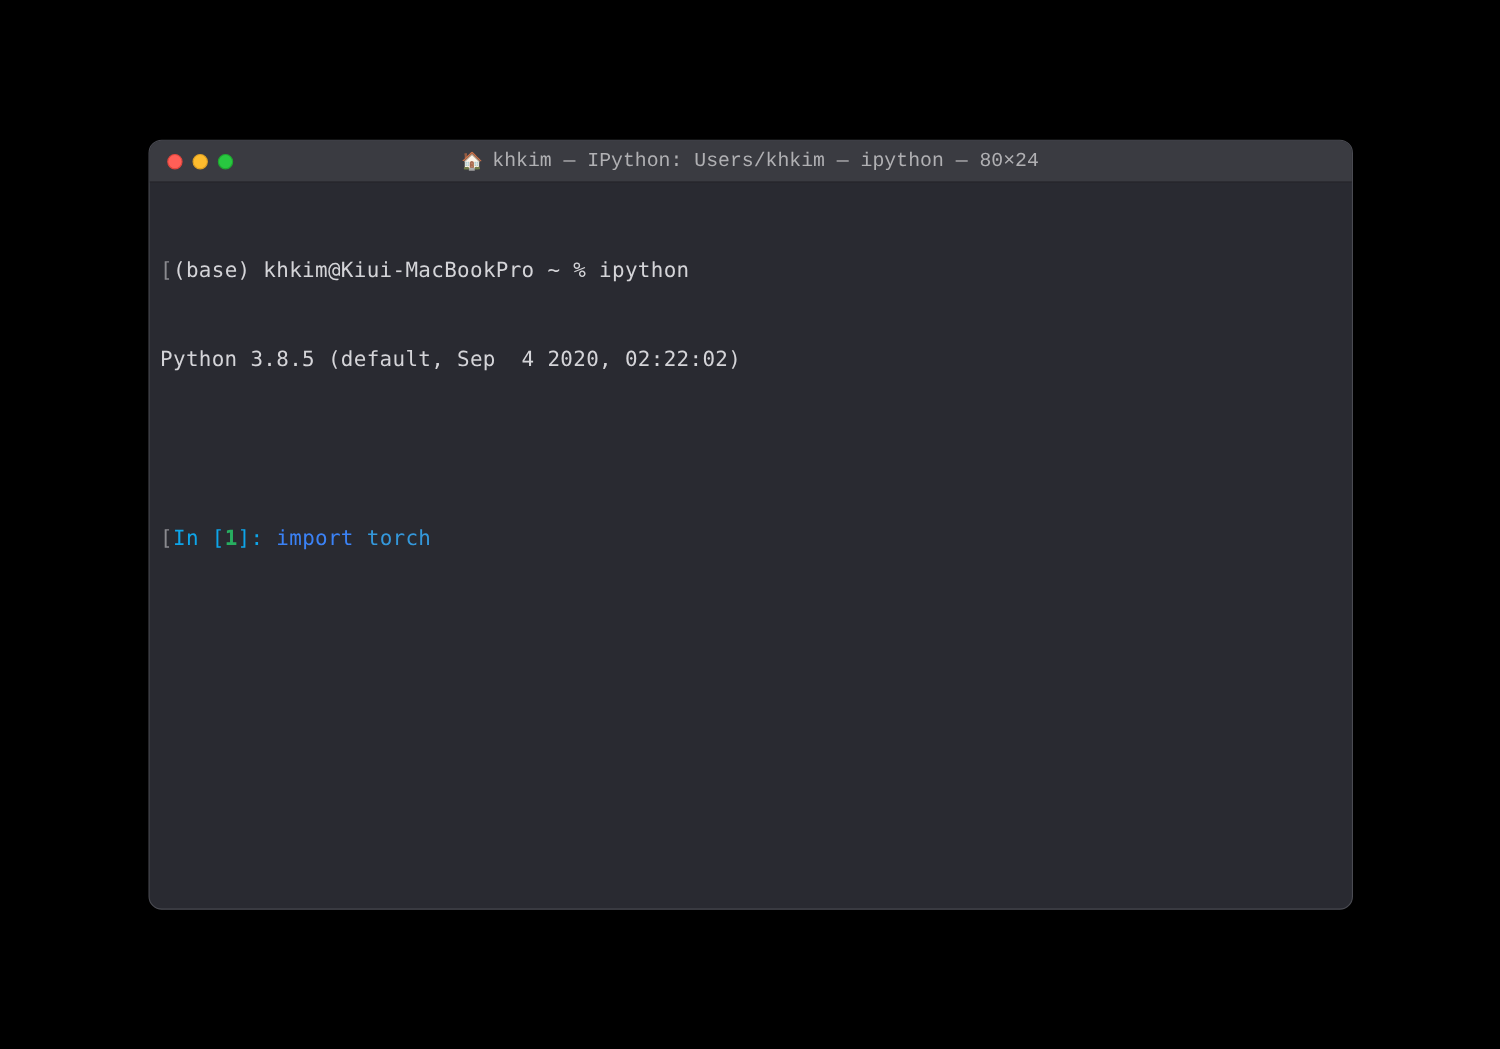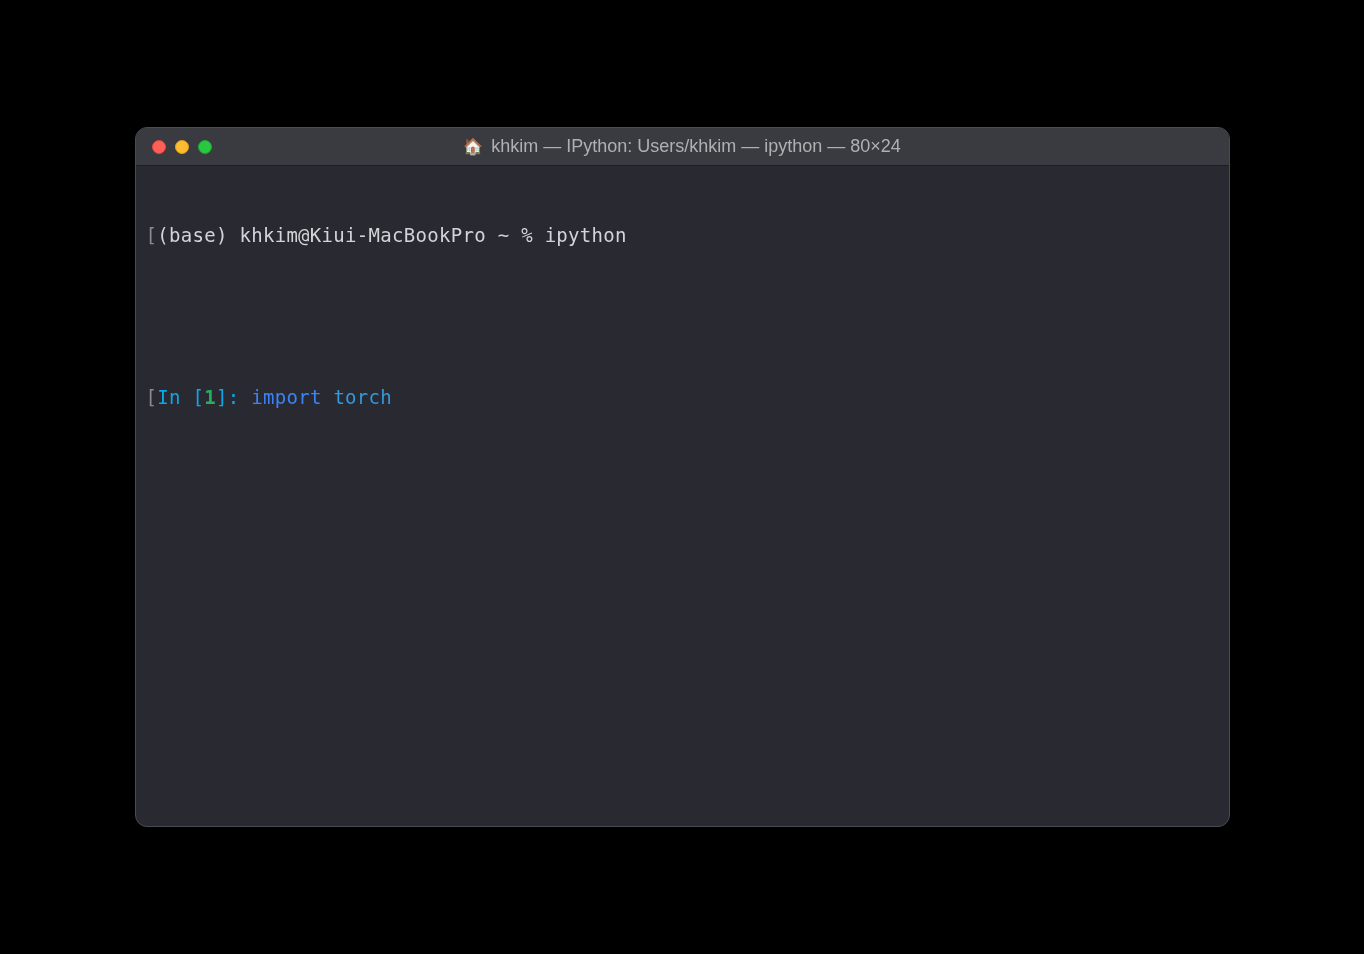--- a/index.html
+++ b/index.html
@@ -72,30 +72,30 @@
       display: flex;
       justify-content: center;
       align-items: center;
       gap: 8px;
     }
     
     .title-text {
       color: #b0b0b3;
       font-size: 18px;
       font-weight: 400;
-      font-family: Liberation Sans, sans-serif;
+      font-family: Liberation Mono, monospace;
     }
     
     .home-icon {
       font-size: 16px;
       filter: grayscale(0.3);
     }
     
     .terminal-body {
-      padding: 2px 10px;
+      padding: 13px 10px;
       font-size: 19px;
       line-height: 1.42;
       color: #d4d4d8;
       font-family: "SF Mono", "Menlo", "Monaco", "Consolas", monospace;
       white-space: pre;
       letter-spacing: 0.3px;
     }
     
     .line {
       white-space: pre;
@@ -150,18 +150,19 @@
       <div class="traffic-light traffic-maximize"></div>
     </div>
     <div class="title-container">
       <span class="home-icon">🏠</span>
       <span class="title-text">khkim — IPython: Users/khkim — ipython — 80×24</span>
     </div>
   </div>
 
   <div class="terminal-body">
     <div class="line"><span class="bracket">[</span><span>(base) khkim@Kiui-MacBookPro ~ % ipython</span></div>
+    <div class="line">Python 3.8.5 (default, Sep  4 2020, 02:22:02)</div>
     <div class="blank-line"></div>
     <div class="line"><span class="bracket">[</span><span class="prompt-in">In [</span><span class="prompt-num">1</span><span class="prompt-in">]: </span><span class="keyword">import</span><span> </span><span class="module">torch</span></div>
     <div class="blank-line"></div>
   </div>
 
 </div>
 
 </body></html>

